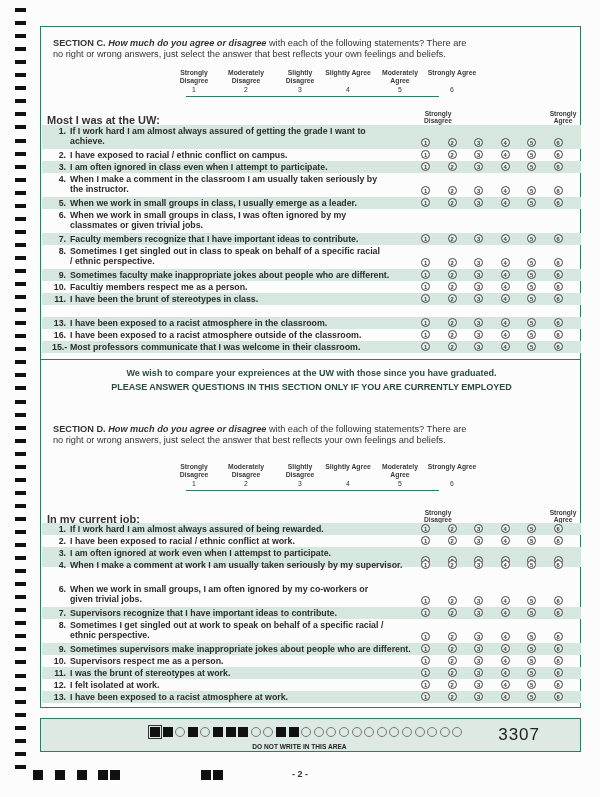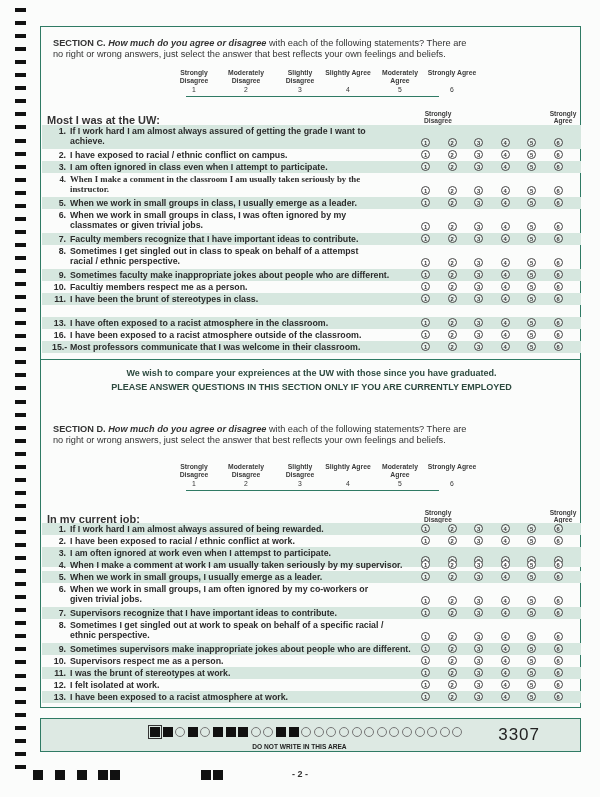--- a/index.html
+++ b/index.html
@@ -174,42 +174,42 @@
       <div class="bubbles">
         <div class="bub" style="left: 0px;">1</div>
         <div class="bub" style="left: 26.5px;">2</div>
         <div class="bub" style="left: 53px;">3</div>
         <div class="bub" style="left: 79.5px;">4</div>
         <div class="bub" style="left: 106px;">5</div>
         <div class="bub" style="left: 132.5px;">6</div>
       </div>
     </div>
     <div class="row" style="top: 146px; height: 24px;">
-      <div class="q" style="width: 330px; padding-left: 18px; text-indent: -18px; font-family: Liberation Serif, serif;"><span class="n">4.</span><span class="t">When I make a comment in the classroom I am usually taken seriously by the instructor.</span></div>
+      <div class="q" style="width: 330px; padding-left: 18px; text-indent: -18px;"><span class="n">4.</span><span class="t">When I make a comment in the classroom I am usually taken seriously by the instructor.</span></div>
       <div class="bubbles">
         <div class="bub" style="left: 0px;">1</div>
         <div class="bub" style="left: 26.5px;">2</div>
         <div class="bub" style="left: 53px;">3</div>
         <div class="bub" style="left: 79.5px;">4</div>
         <div class="bub" style="left: 106px;">5</div>
         <div class="bub" style="left: 132.5px;">6</div>
       </div>
     </div>
     <div class="row shade" style="top: 170px; height: 12px;">
       <div class="q"><span class="n">5.</span><span class="t">When we work in small groups in class, I usually emerge as a leader.</span></div>
       <div class="bubbles">
         <div class="bub" style="left: 0px;">1</div>
         <div class="bub" style="left: 26.5px;">2</div>
         <div class="bub" style="left: 53px;">3</div>
         <div class="bub" style="left: 79.5px;">4</div>
         <div class="bub" style="left: 106px;">5</div>
         <div class="bub" style="left: 132.5px;">6</div>
       </div>
     </div>
-    <div class="row" style="top: 182px; height: 24px;">
+    <div class="row" style="top: 182px; height: 36px;">
       <div class="q" style="width: 330px; padding-left: 18px; text-indent: -18px;"><span class="n">6.</span><span class="t">When we work in small groups in class, I was often ignored by my classmates or given trivial jobs.</span></div>
       <div class="bubbles">
         <div class="bub" style="left: 0px;">1</div>
         <div class="bub" style="left: 26.5px;">2</div>
         <div class="bub" style="left: 53px;">3</div>
         <div class="bub" style="left: 79.5px;">4</div>
         <div class="bub" style="left: 106px;">5</div>
         <div class="bub" style="left: 132.5px;">6</div>
       </div>
     </div>
@@ -218,21 +218,21 @@
       <div class="bubbles">
         <div class="bub" style="left: 0px;">1</div>
         <div class="bub" style="left: 26.5px;">2</div>
         <div class="bub" style="left: 53px;">3</div>
         <div class="bub" style="left: 79.5px;">4</div>
         <div class="bub" style="left: 106px;">5</div>
         <div class="bub" style="left: 132.5px;">6</div>
       </div>
     </div>
     <div class="row" style="top: 218px; height: 24px;">
-      <div class="q" style="width: 330px; padding-left: 18px; text-indent: -18px;"><span class="n">8.</span><span class="t">Sometimes I get singled out in class to speak on behalf of a attempst racial / ethnic perspective.</span></div>
+      <div class="q" style="width: 330px; padding-left: 18px; text-indent: -18px;"><span class="n">8.</span><span class="t">Sometimes I get singled out in class to speak on behalf of a specific racial / ethnic perspective.</span></div>
       <div class="bubbles">
         <div class="bub" style="left: 0px;">1</div>
         <div class="bub" style="left: 26.5px;">2</div>
         <div class="bub" style="left: 53px;">3</div>
         <div class="bub" style="left: 79.5px;">4</div>
         <div class="bub" style="left: 106px;">5</div>
         <div class="bub" style="left: 132.5px;">6</div>
       </div>
     </div>
     <div class="row shade" style="top: 242px; height: 12px;">
@@ -273,21 +273,21 @@
       <div class="bubbles">
         <div class="bub" style="left: 0px;">1</div>
         <div class="bub" style="left: 26.5px;">2</div>
         <div class="bub" style="left: 53px;">3</div>
         <div class="bub" style="left: 79.5px;">4</div>
         <div class="bub" style="left: 106px;">5</div>
         <div class="bub" style="left: 132.5px;">6</div>
       </div>
     </div>
     <div class="row shade" style="top: 290px; height: 12px;">
-      <div class="q"><span class="n">13.</span><span class="t">I have often exposed to a racist atmosphere in the classroom.</span></div>
+      <div class="q"><span class="n">13.</span><span class="t">I have been exposed to a racist atmosphere in the classroom.</span></div>
       <div class="bubbles">
         <div class="bub" style="left: 0px;">1</div>
         <div class="bub" style="left: 26.5px;">2</div>
         <div class="bub" style="left: 53px;">3</div>
         <div class="bub" style="left: 79.5px;">4</div>
         <div class="bub" style="left: 106px;">5</div>
         <div class="bub" style="left: 132.5px;">6</div>
       </div>
     </div>
     <div class="row" style="top: 302px; height: 12px;">
@@ -369,31 +369,20 @@
         <div class="bub" style="left: 0px;">1</div>
         <div class="bub" style="left: 26.5px;">2</div>
         <div class="bub" style="left: 53px;">3</div>
         <div class="bub" style="left: 79.5px;">4</div>
         <div class="bub" style="left: 106px;">5</div>
         <div class="bub" style="left: 132.5px;">6</div>
       </div>
     </div>
     <div class="row" style="top: 199px; height: 12px;">
       <div class="q"><span class="n">4.</span><span class="t">When I make a comment at work I am usually taken seriously by my supervisor.</span></div>
-      <div class="bubbles">
-        <div class="bub" style="left: 0px;">1</div>
-        <div class="bub" style="left: 26.5px;">2</div>
-        <div class="bub" style="left: 53px;">3</div>
-        <div class="bub" style="left: 79.5px;">4</div>
-        <div class="bub" style="left: 106px;">5</div>
-        <div class="bub" style="left: 132.5px;">6</div>
-      </div>
-    </div>
-    <div class="row shade" style="top: 211px; height: 12px;">
-      <div class="q"><span class="n">5.</span><span class="t">When we work in small groups, I usually emerge as a leader.</span></div>
       <div class="bubbles">
         <div class="bub" style="left: 0px;">1</div>
         <div class="bub" style="left: 26.5px;">2</div>
         <div class="bub" style="left: 53px;">3</div>
         <div class="bub" style="left: 79.5px;">4</div>
         <div class="bub" style="left: 106px;">5</div>
         <div class="bub" style="left: 132.5px;">6</div>
       </div>
     </div>
     <div class="row" style="top: 223px; height: 24px;">

